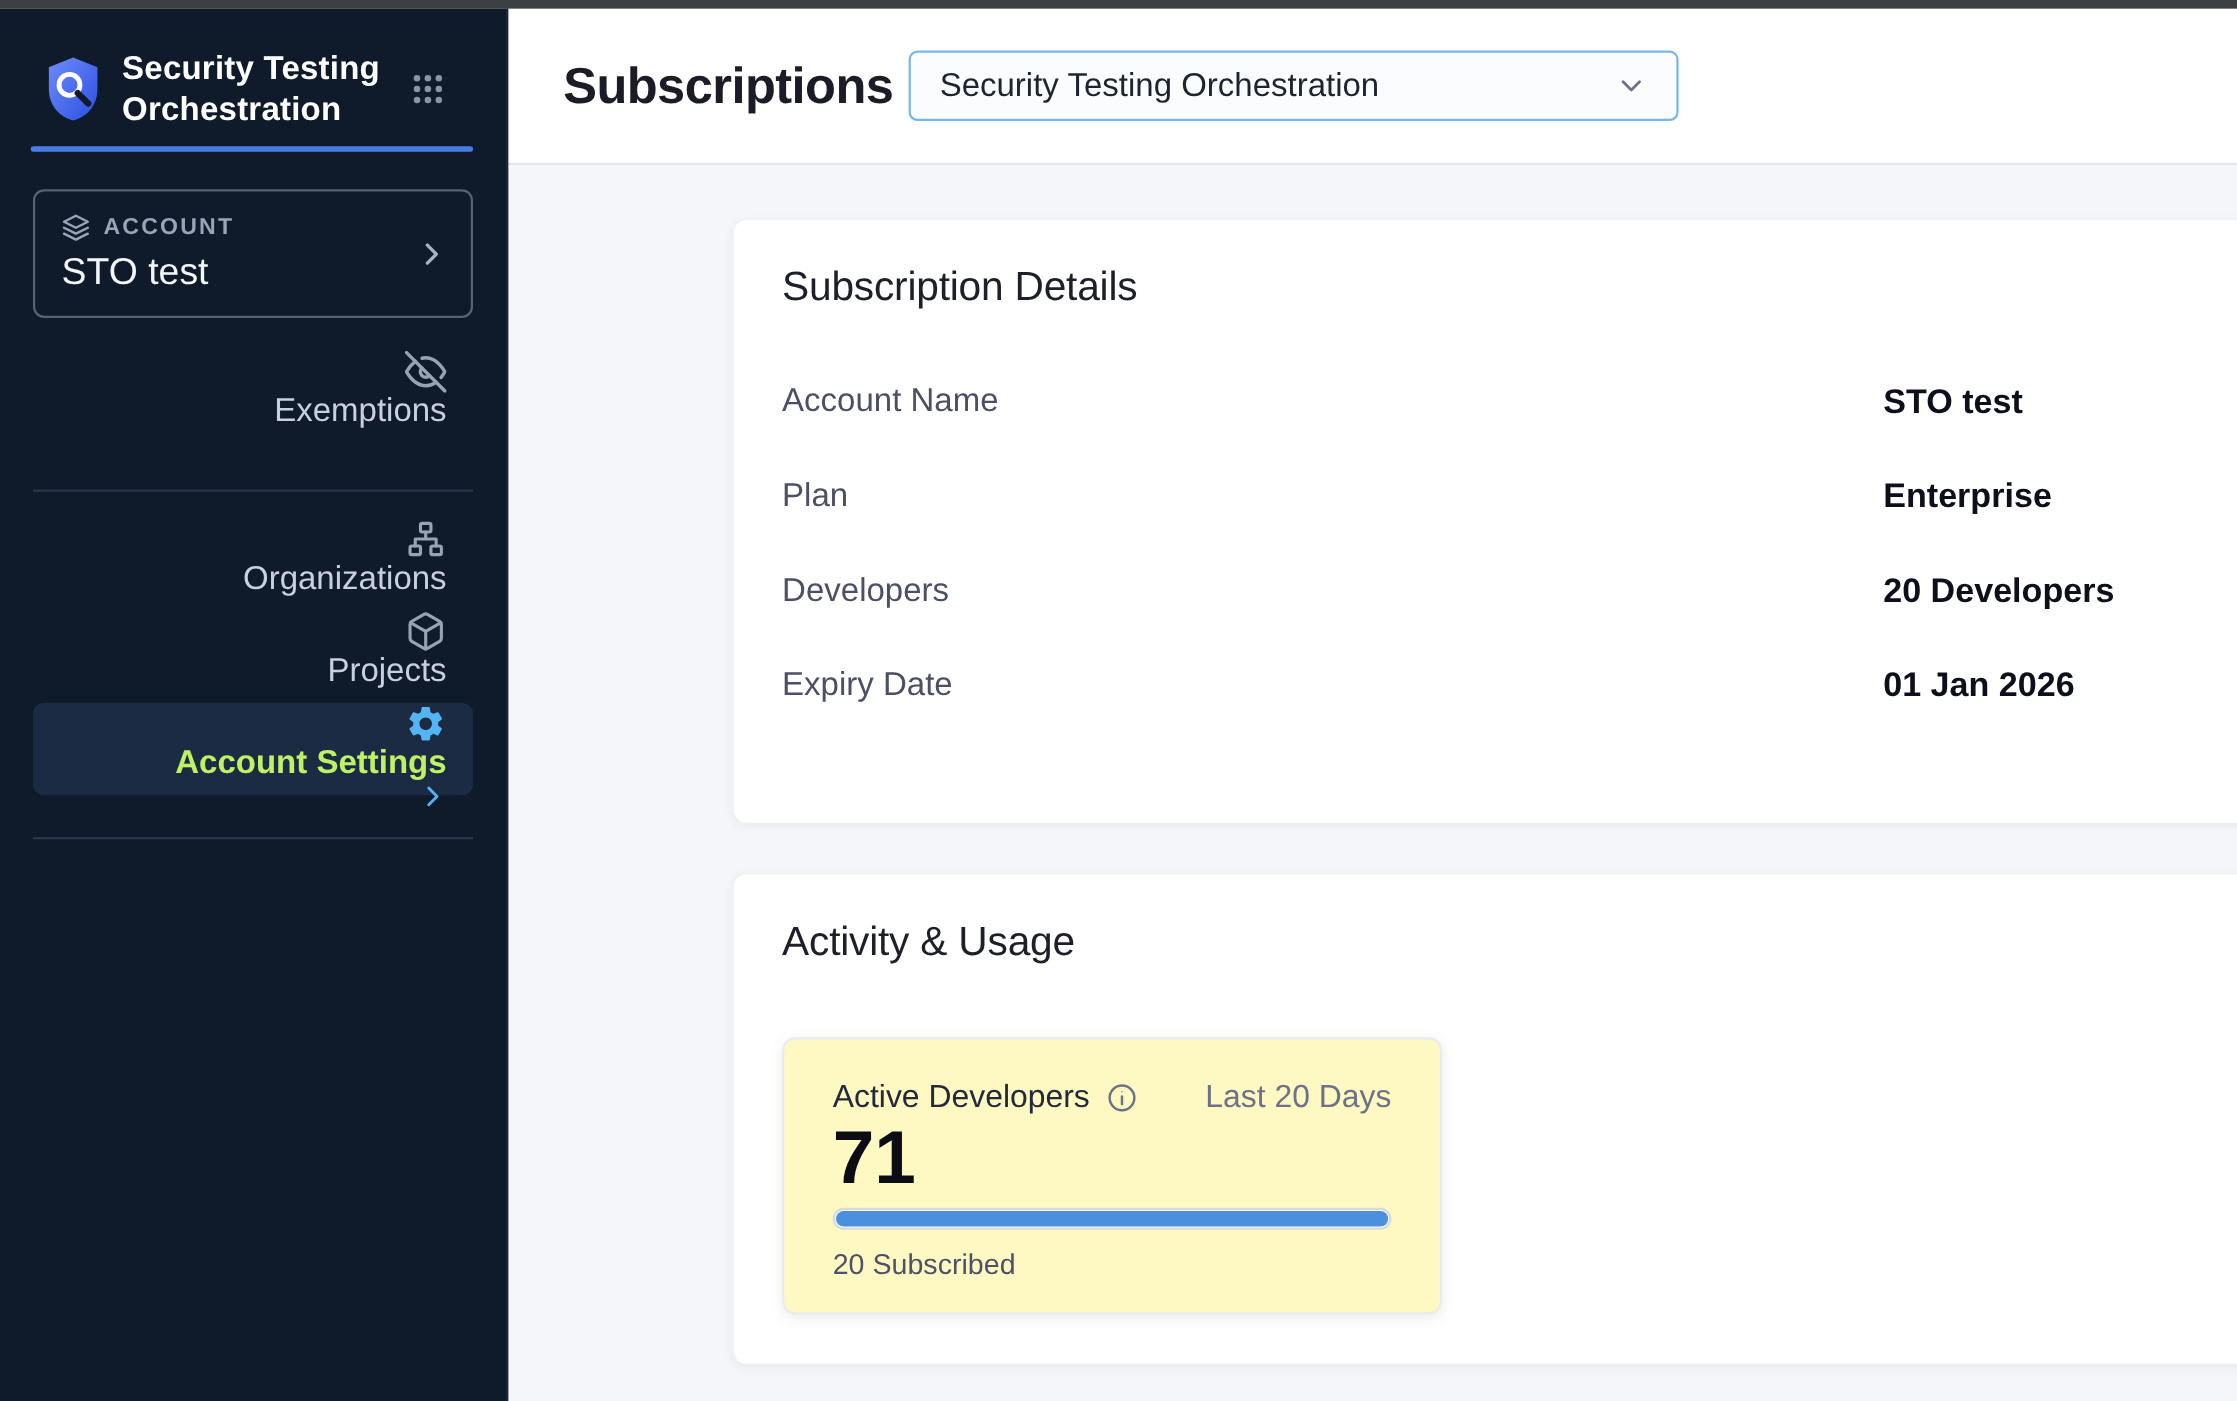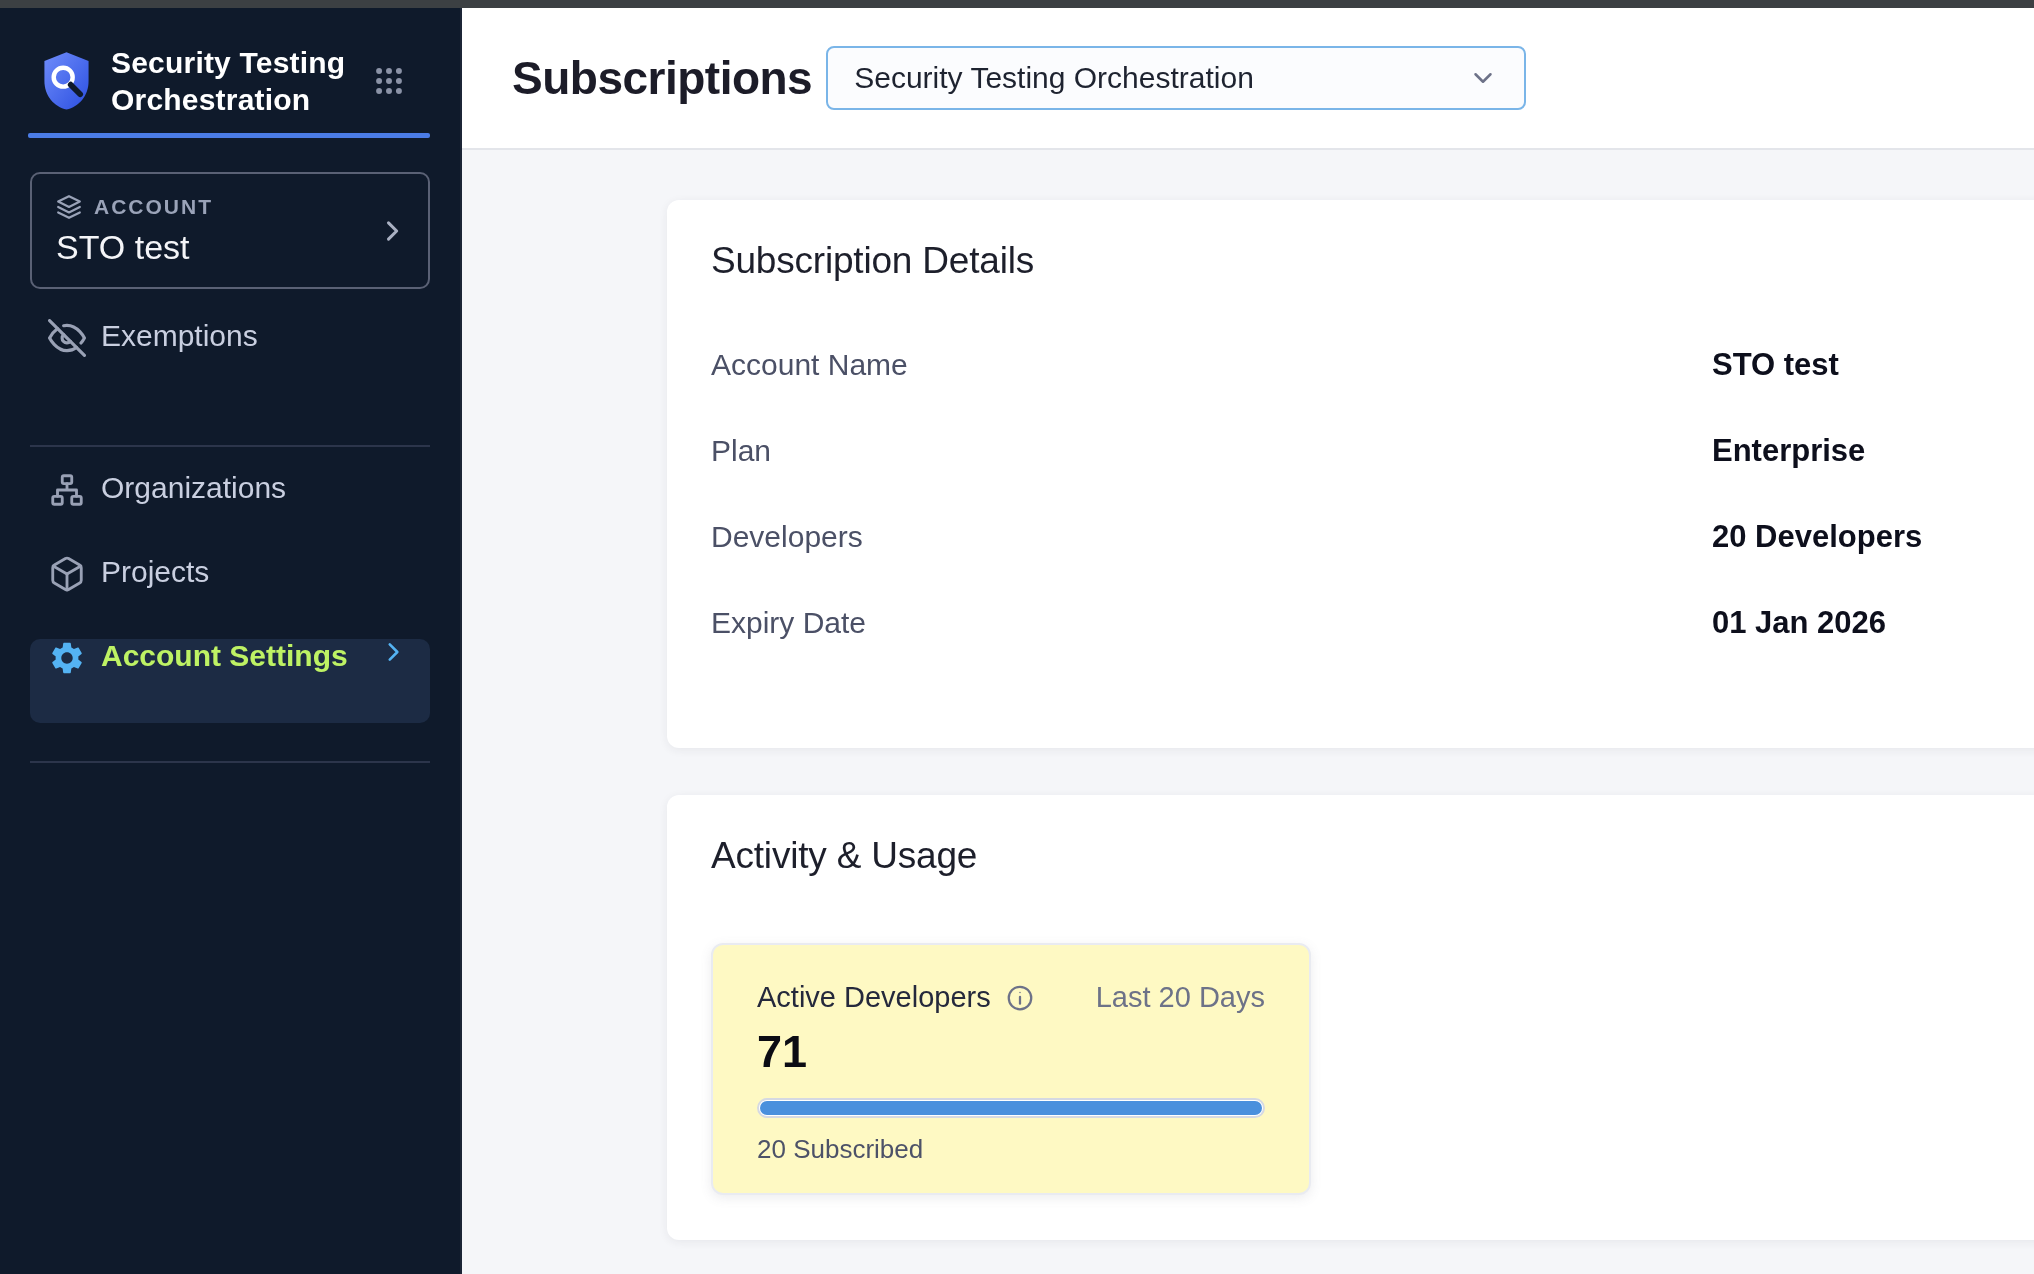--- a/index.html
+++ b/index.html
@@ -24,22 +24,22 @@
 
   .account-card { margin:34px 30px 0 30px; border:2px solid #5a6175; border-radius:10px;
                   padding:20px 24px; position:relative; cursor:pointer; }
   .account-card .acct-row { display:flex; align-items:center; gap:12px; }
   .layers-icon { width:26px; height:26px; color:#9aa3b8; }
   .acct-label { color:#9aa3b8; font-size:21px; font-weight:700; letter-spacing:2px; }
   .acct-name { color:#f4f5f8; font-size:34px; font-weight:400; margin-top:8px; }
   .acct-chevron { position:absolute; right:22px; top:50%; transform:translateY(-50%);
                   width:28px; height:28px; color:#aab1c3; }
 
-  .nav-item { display:flex; align-items:flex-start; height:70px; margin:0 30px;
-              padding:0 24px 0 18px; border-radius:10px; cursor:pointer; }
+  .nav-item { display:flex; align-items:flex-end; height:70px; margin:0 30px;
+              padding:0 24px 0 18px; border-radius:10px; cursor:pointer;flex-direction:column; }
   .nav-item .nav-icon { width:38px; height:38px; color:#99a1b5; flex:0 0 auto; }
   .nav-item .nav-label { margin-left:15px; color:#c9cfe0; font-size:30px; font-weight:400; }
   .nav-single { margin-top:30px; }
   .nav-list { padding-top:24px; }
   .nav-list .nav-item { height:84px; }
   .nav-item.active { background:#1c2b44; }
   .nav-item.active .nav-icon { color:#54b3f3; }
   .nav-item.active .nav-label { color:#bef264; font-weight:700; }
   .nav-item .nav-chevron { margin-left:auto; width:26px; height:26px; color:#54b3f3; }
 
@@ -73,21 +73,21 @@
   .detail-value { font-size:31px; color:#0d0f1c; font-weight:700; }
 
   .card-activity { margin-top:47px; height:445px; }
   .stat-card { margin-top:66px; width:600px; height:252px; background:#fef9c3;
                border:2px solid #e9ebf1; border-radius:12px;
                box-shadow:0 3px 12px rgba(96,97,112,0.12); padding:36px 44px; }
   .stat-head { display:flex; align-items:center; }
   .stat-label { font-size:29px; color:#25293c; font-weight:400; }
   .info-icon { width:30px; height:30px; color:#6d7288; margin-left:14px; cursor:pointer; }
   .stat-period { margin-left:auto; font-size:29px; color:#6d7288; }
-  .stat-value { font-size:45px; font-weight:800; color:#0b0c14; margin-top:6px; line-height:64px; }
+  .stat-value { font-size:68px; font-weight:800; color:#0b0c14; margin-top:6px; line-height:64px; }
   .progress-track { margin-top:14px; height:20px; border:2px solid #d5d9e2; border-radius:10px;
                     background:#ffffff; padding:1px; }
   .progress-fill { height:14px; background:#4a90dd; border-radius:7px; width:0%; }
   .stat-sub { margin-top:16px; font-size:26px; color:#4d5268; }
 
   svg { display:block; }
 </style>
 </head>
 <body>
 

